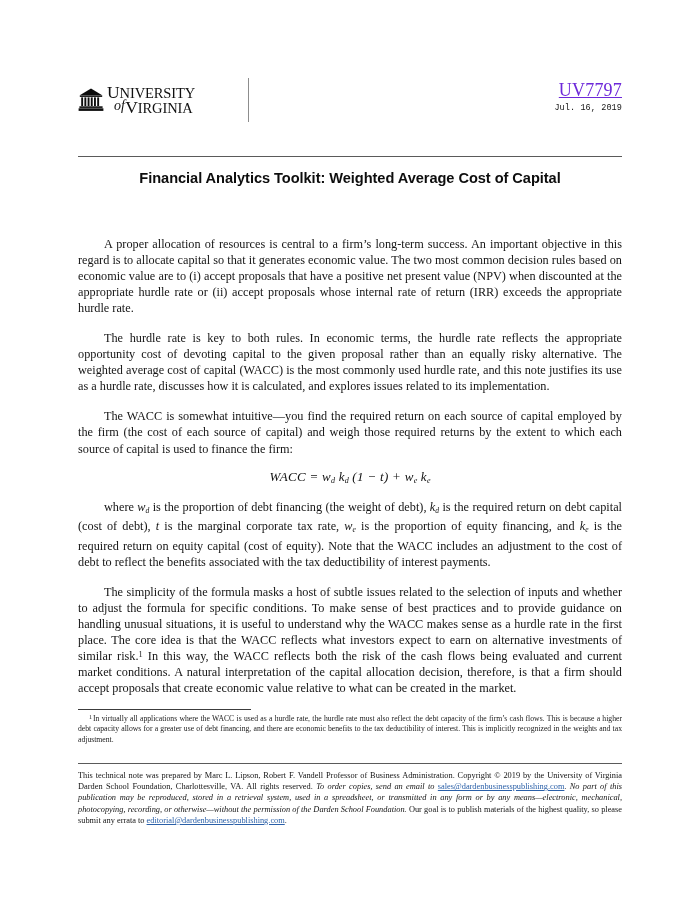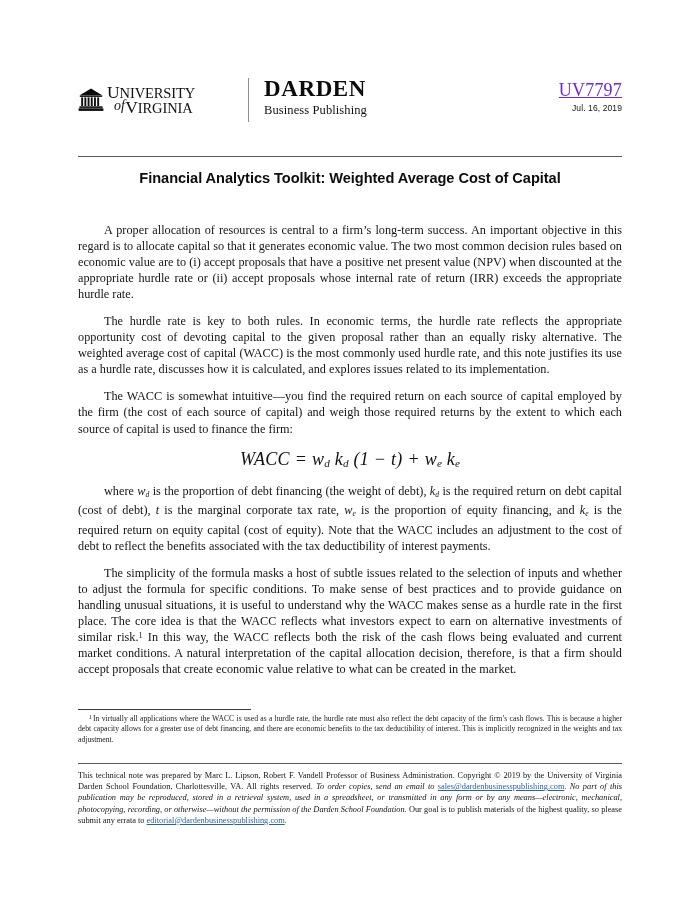--- a/index.html
+++ b/index.html
@@ -105,21 +105,21 @@
     text-align: right;
   }
   .doc-id {
     font-family: "Liberation Serif", serif;
     font-size: 18px;
     letter-spacing: 0.2px;
     color: #6d28d9;
     text-decoration: underline;
   }
   .doc-date {
-    font-family: Liberation Sans, sans-serif;
+    font-family: Liberation Mono, monospace;
     font-size: 8.5px;
     letter-spacing: 0.1px;
     margin-top: 2px;
     color: #151515;
   }
 
   
   .rule {
     position: absolute;
     left: 78px;
@@ -154,21 +154,21 @@
   }
 
   
   .body-area {
     position: absolute;
     left: 78px;
     top: 222px;
     width: 544px;
   }
   p.para {
-    margin: 0 0 11px 0;
+    margin: 14px 0 11px 0;
     font-family: "Liberation Serif", serif;
     font-size: 12.25px;
     line-height: 16.05px;
     text-align: justify;
     text-indent: 26px;
     color: #141414;
     hyphens: none;
   }
   h2.section-head {
     margin: 10px 0 9px 0;
@@ -177,21 +177,21 @@
     font-size: 11.6px;
     letter-spacing: -0.05px;
     color: #0d0d0d;
     text-indent: 0;
   }
   .formula {
     margin: 12px 0 13px 0;
     text-align: center;
     font-family: "Liberation Serif", serif;
     font-style: italic;
-    font-size: 18px;
+    font-size: 13px;
     letter-spacing: 0.3px;
     color: #111111;
     text-indent: 0;
   }
   .formula sub {
     font-size: 0.62em;
     vertical-align: -0.22em;
     letter-spacing: 0;
   }
   .var {
@@ -271,24 +271,20 @@
         <rect x="0.6" y="20.3" width="24.8" height="2.6" fill="#0d0d0d"></rect>
       </svg>
       <span class="uva-wordmark">
         <span class="uva-line"><span class="cap">U</span><span>NIVERSITY</span></span>
         <span class="uva-line uva-line2"><span class="uva-of">of</span><span class="cap">V</span><span>IRGINIA</span></span>
       </span>
     </div>
 
     <div class="brand-divider"></div>
 
-    <div class="darden-block">
-      <div class="darden-name">DARDEN</div>
-      <div class="darden-sub">Business Publishing</div>
-    </div>
 
     <div class="docmeta">
       <div class="doc-id">UV7797</div>
       <div class="doc-date">Jul. 16, 2019</div>
     </div>
   </div>
 
   <div class="rule rule-top"></div>
 
   <div class="doc-title">Financial Analytics Toolkit: Weighted Average Cost of Capital</div>

